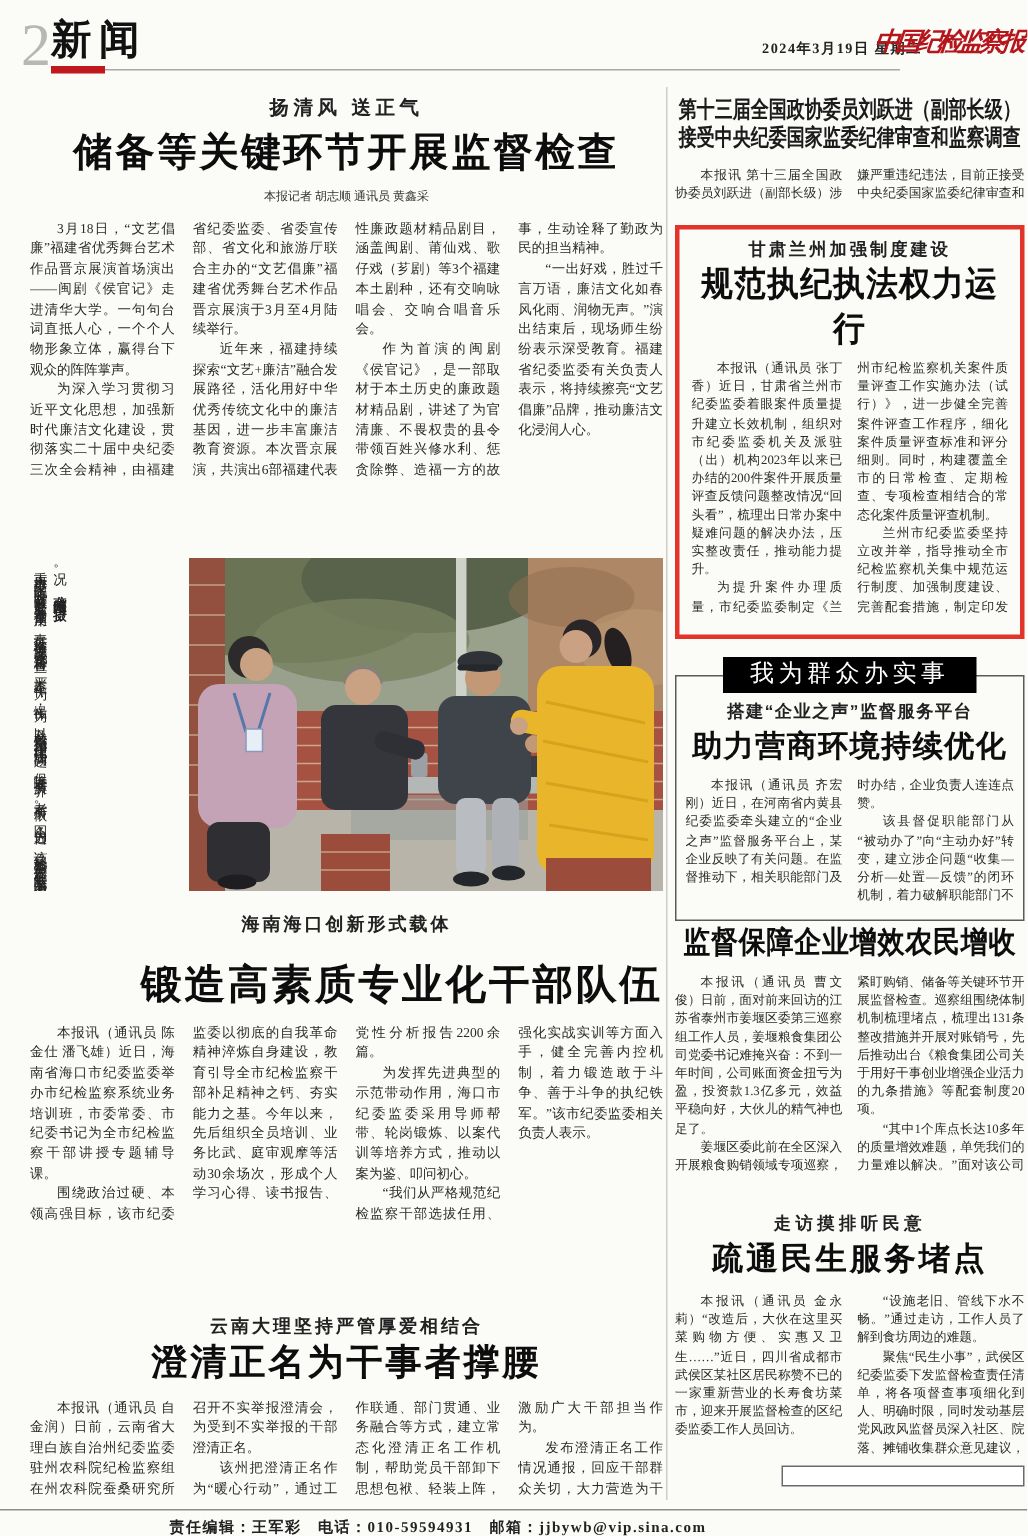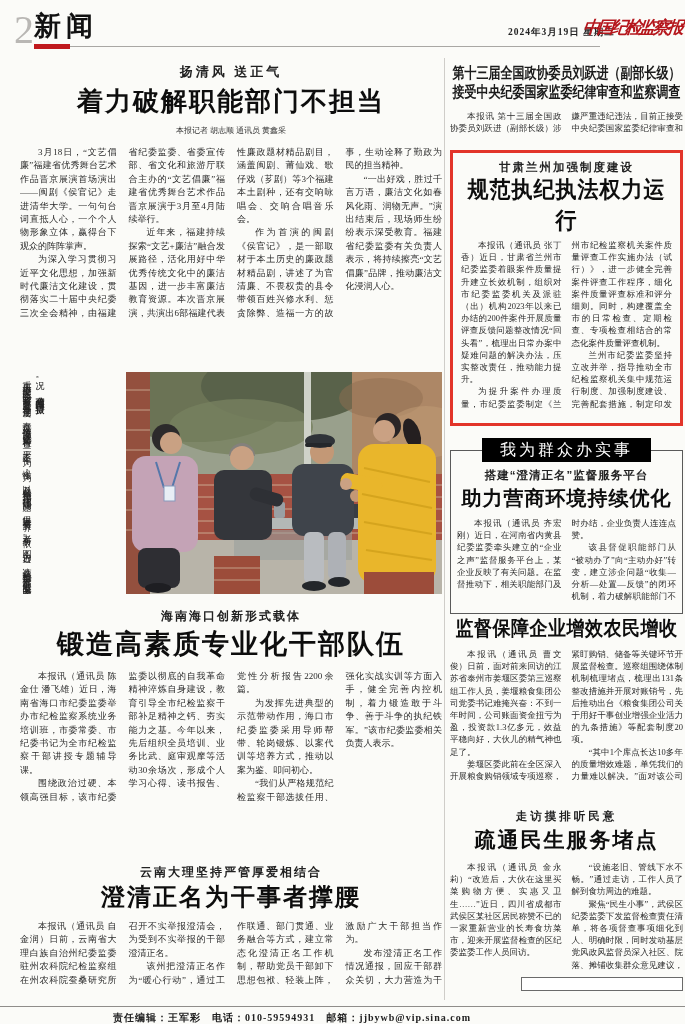--- a/index.html
+++ b/index.html
@@ -44,21 +44,21 @@
   .photo-caption {
     width:106px; height:222px; overflow:hidden;
     writing-mode:vertical-lr; font-size:9px; line-height:13px; letter-spacing:1.5px;
     color:#222; padding-top:2px;
   }
   .photo-credit { font-weight:700; margin-block-start:10px; }
   .photo-frame { width:316px; height:222px; overflow:hidden; }
 
   
   .hk-kicker { margin-top:14px; font-size:12px; line-height:16px; letter-spacing:2px; }
-  .hk-headline { margin-top:4px; font-size:27px; line-height:32px; letter-spacing:2px; }
+  .hk-headline { margin-top:16px; font-size:27px; line-height:32px; letter-spacing:2px;text-align:right; }
   .hk-body { margin-top:10px; height:180px; }
 
   
   .dl-kicker { margin-top:14px; font-size:12px; line-height:16px; letter-spacing:2px; }
   .dl-headline { margin-top:2px; font-size:24px; line-height:30px; letter-spacing:2px; }
   .dl-body { margin-top:8px; height:78px; }
 
   
   .tag-row { display:flex; align-items:center; gap:5px; margin-top:2px; height:16px; }
   .tag-label { font-size:12.5px; font-weight:700; letter-spacing:1px; color:#1a1a1a; }
@@ -105,21 +105,21 @@
   <div class="header-rule"></div>
   <div class="header-redseg"></div>
   <div class="header-date">2024年3月19日 星期二</div>
   <div class="masthead">中国纪检监察报</div>
 
   <div class="v-divider"></div>
 
   <div class="left-col">
 
     <div class="kicker a1-kicker">扬清风 送正气</div>
-    <div class="headline a1-headline">着力破解职能部门不担当</div>
+    <div class="headline a1-headline">储备等关键环节开展监督检查</div>
     <div class="byline a1-byline">本报记者 胡志顺 通讯员 黄鑫采</div>
     <div class="body-cols cols4 a1-body">
         <p>3月18日，“文艺倡廉”福建省优秀舞台艺术作品晋京展演首场演出——闽剧《侯官记》走进清华大学。一句句台词直抵人心，一个个人物形象立体，赢得台下观众的阵阵掌声。</p>
         <p>为深入学习贯彻习近平文化思想，加强新时代廉洁文化建设，贯彻落实二十届中央纪委三次全会精神，由福建省纪委监委、省委宣传部、省文化和旅游厅联合主办的“文艺倡廉”福建省优秀舞台艺术作品晋京展演于3月至4月陆续举行。</p>
         <p>近年来，福建持续探索“文艺+廉洁”融合发展路径，活化用好中华优秀传统文化中的廉洁基因，进一步丰富廉洁教育资源。本次晋京展演，共演出6部福建代表性廉政题材精品剧目，涵盖闽剧、莆仙戏、歌仔戏（芗剧）等3个福建本土剧种，还有交响咏唱会、交响合唱音乐会。</p>
         <p>作为首演的闽剧《侯官记》，是一部取材于本土历史的廉政题材精品剧，讲述了为官清廉、不畏权贵的县令带领百姓兴修水利、惩贪除弊、造福一方的故事，生动诠释了勤政为民的担当精神。</p>
         <p>“一出好戏，胜过千言万语，廉洁文化如春风化雨、润物无声。”演出结束后，现场师生纷纷表示深受教育。福建省纪委监委有关负责人表示，将持续擦亮“文艺倡廉”品牌，推动廉洁文化浸润人心。</p>
       </div>
 
     <div class="photo-row">
@@ -244,21 +244,21 @@
       <div class="headline lz-headline">规范执纪执法权力运行</div>
       <div class="body-cols cols2 lz-body">
           <p>本报讯（通讯员 张丁香）近日，甘肃省兰州市纪委监委着眼案件质量提升建立长效机制，组织对市纪委监委机关及派驻（出）机构2023年以来已办结的200件案件开展质量评查反馈问题整改情况“回头看”，梳理出日常办案中疑难问题的解决办法，压实整改责任，推动能力提升。</p>
           <p>为提升案件办理质量，市纪委监委制定《兰州市纪检监察机关案件质量评查工作实施办法（试行）》，进一步健全完善案件评查工作程序，细化案件质量评查标准和评分细则。同时，构建覆盖全市的日常检查、定期检查、专项检查相结合的常态化案件质量评查机制。</p>
           <p>兰州市纪委监委坚持立改并举，指导推动全市纪检监察机关集中规范运行制度、加强制度建设、完善配套措施，制定印发市纪委全会工作规则、派驻机构议事决策制度，推动为基层减负落实“八不”规定等一系列制度机制，推动制度体系更加完善，制度执行更加严格。</p>
         </div>
     </div>
 
     <div class="banner">我为群众办实事</div>
     <div class="fs-box">
-      <div class="kicker ys-kicker">搭建“澄清正名”监督服务平台</div>
+      <div class="kicker ys-kicker">搭建“企业之声”监督服务平台</div>
       <div class="headline ys-headline">助力营商环境持续优化</div>
       <div class="body-cols cols2 ys-body">
           <p>本报讯（通讯员 齐宏刚）近日，在河南省内黄县纪委监委牵头建立的“企业之声”监督服务平台上，某企业反映了有关问题。在监督推动下，相关职能部门及时办结，企业负责人连连点赞。</p>
           <p>该县督促职能部门从“被动办了”向“主动办好”转变，建立涉企问题“收集—分析—处置—反馈”的闭环机制，着力破解职能部门不担当、不作为，部门之间互相推诿等难题。</p>
         </div>
     </div>
 
     <div class="headline ls-headline">监督保障企业增效农民增收</div>
     <div class="body-cols cols2 ls-body">
         <p>本报讯（通讯员 曹文俊）日前，面对前来回访的江苏省泰州市姜堰区委第三巡察组工作人员，姜堰粮食集团公司党委书记难掩兴奋：不到一年时间，公司账面资金扭亏为盈，投资款1.3亿多元，效益平稳向好，大伙儿的精气神也足了。</p>

